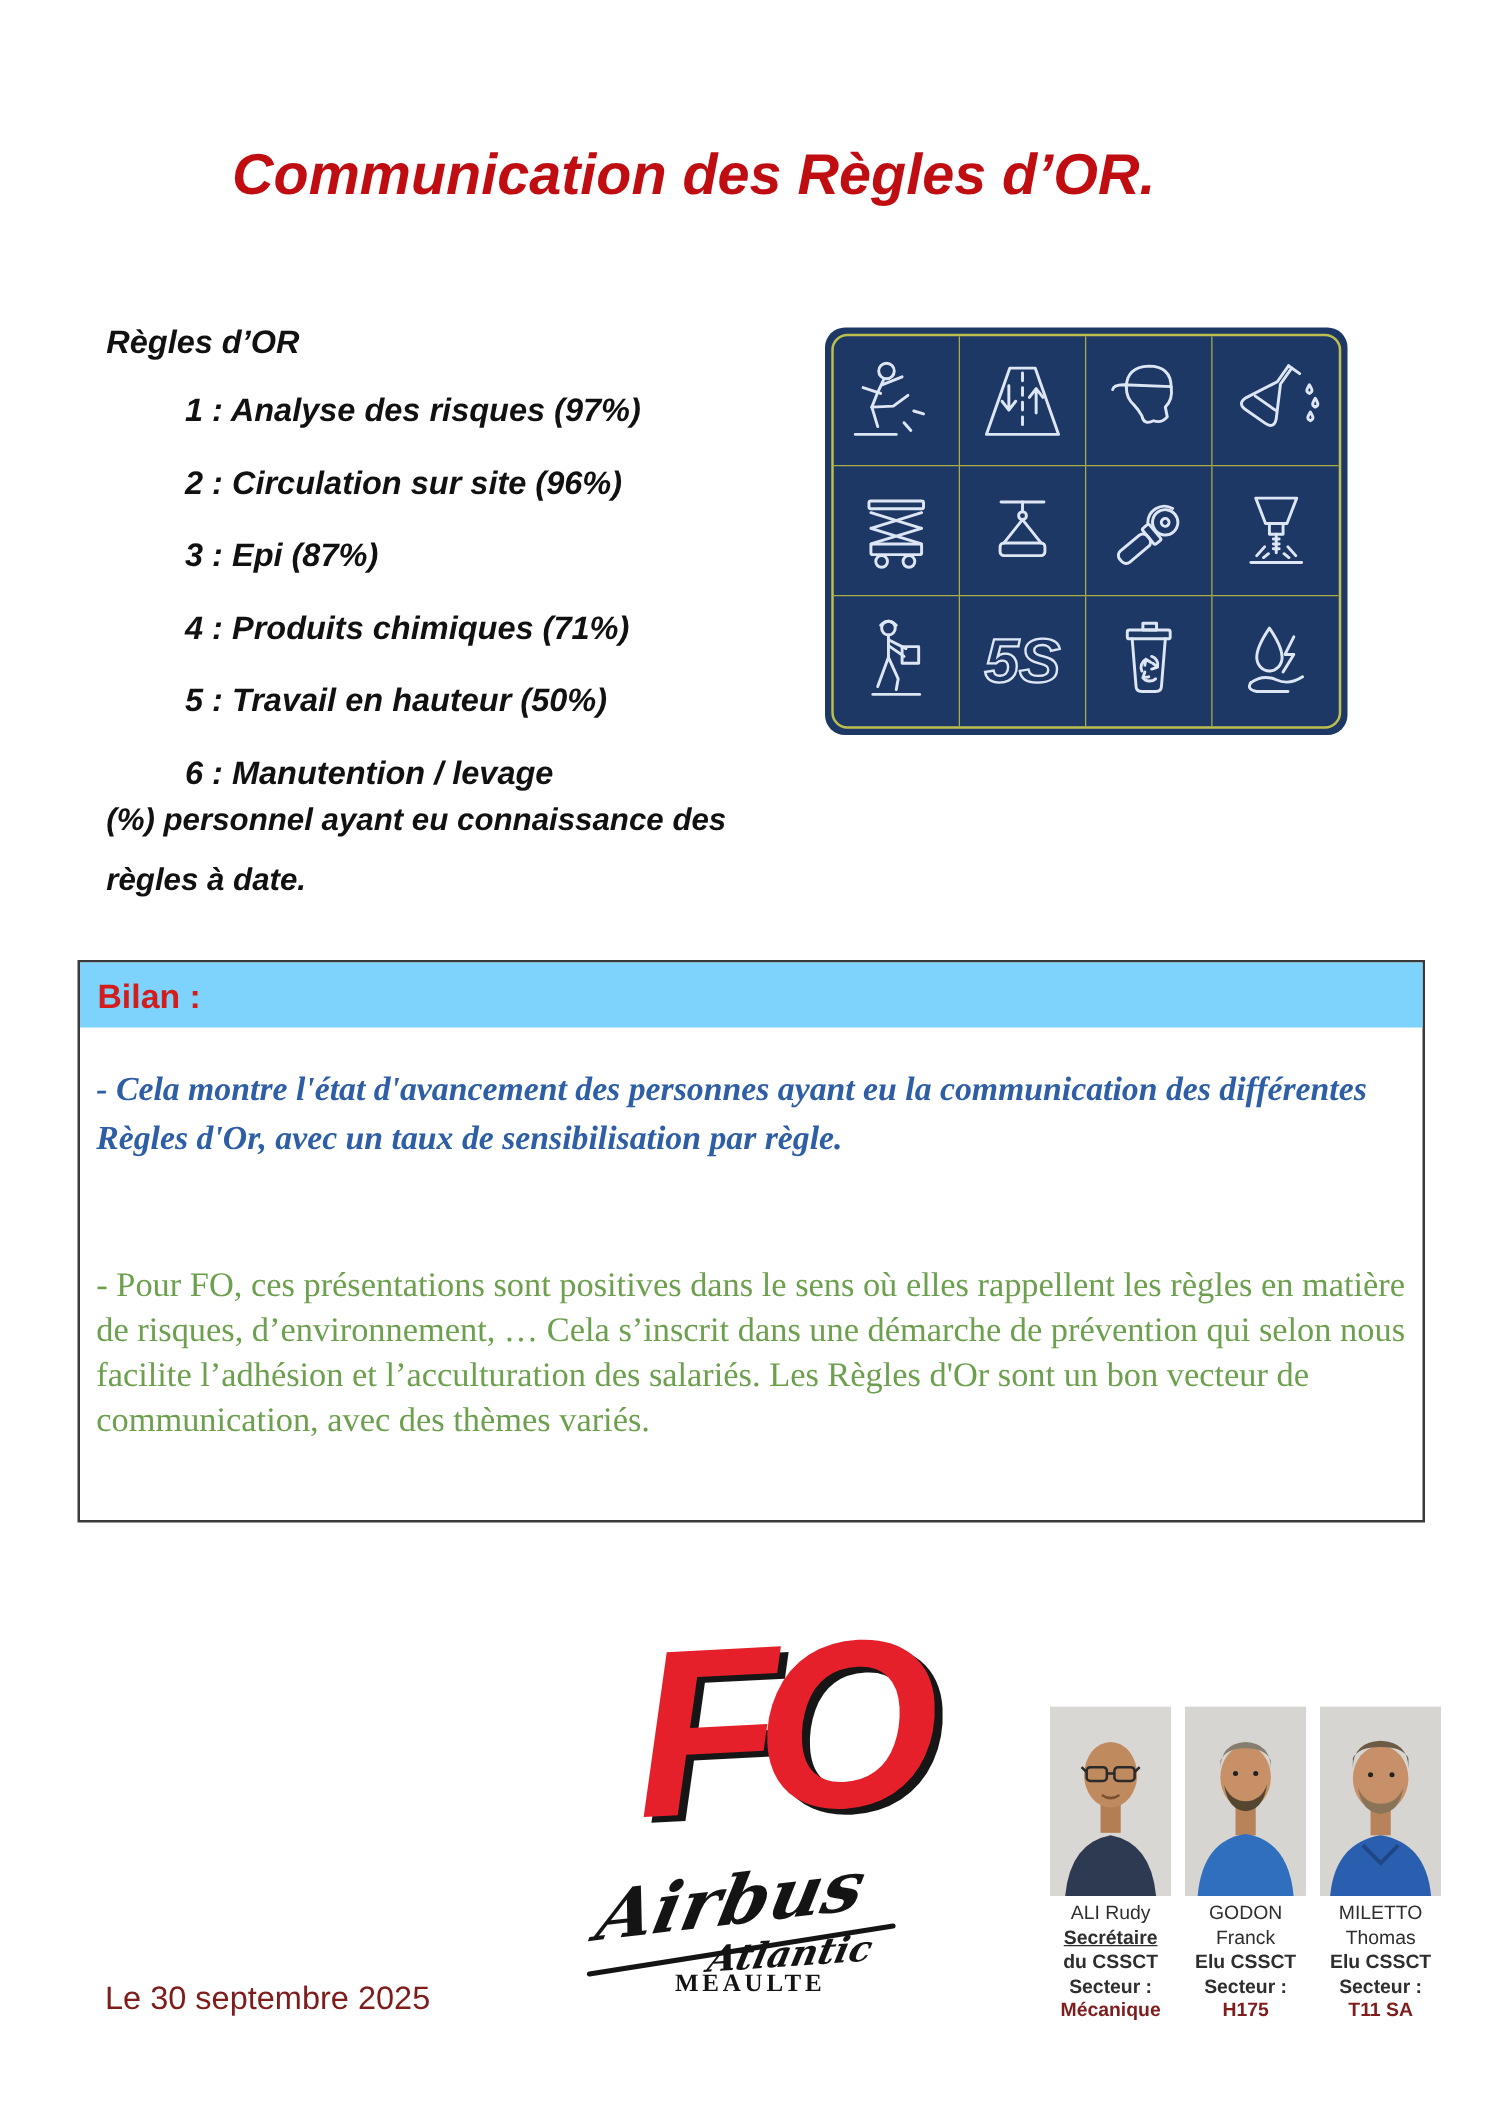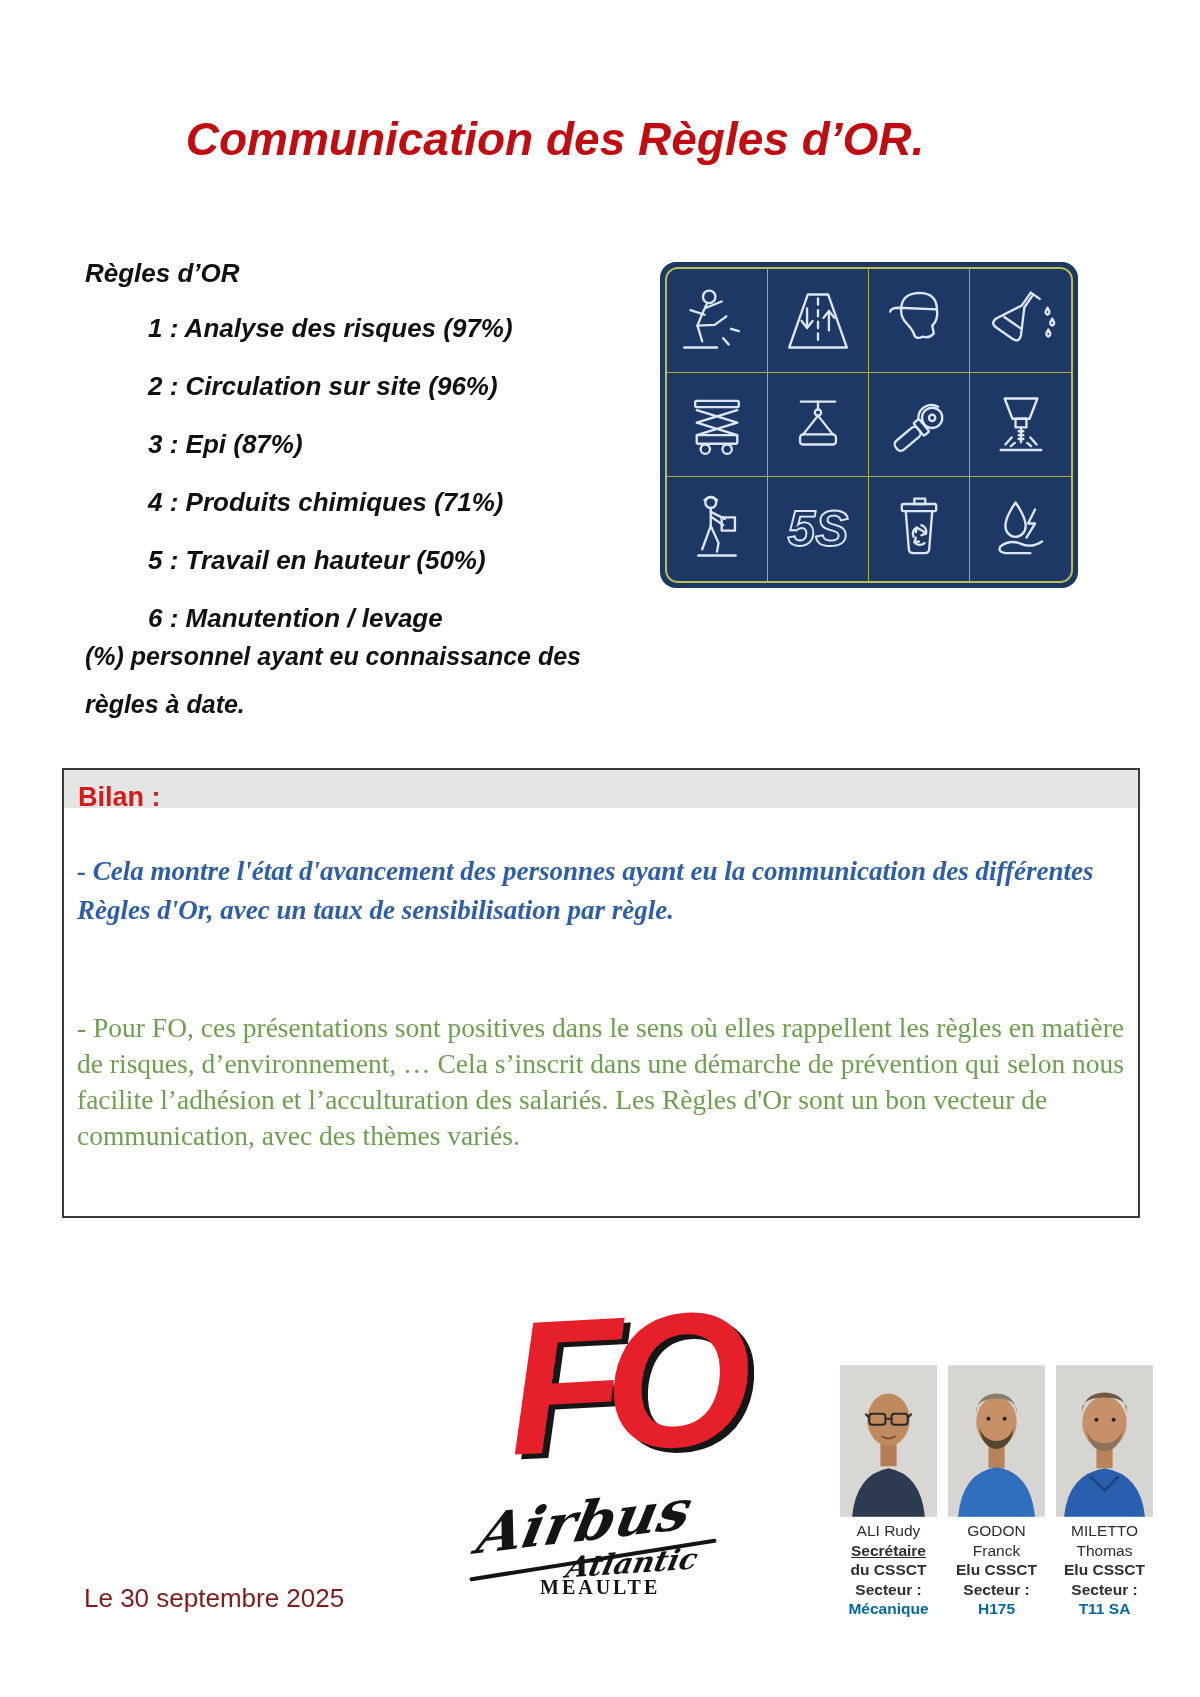--- a/index.html
+++ b/index.html
@@ -25,21 +25,21 @@
   .icon-cell{display:flex;align-items:center;justify-content:center;
              border-right:1.5px solid #a9ad45;border-bottom:1.5px solid #a9ad45;}
   .icon-cell:nth-child(4n){border-right:none;}
   .icon-cell:nth-child(n+9){border-bottom:none;}
   .icon-cell svg{width:78px;height:78px;}
   .icon-cell svg.big{width:92px;height:70px;}
 
   
   .report-box{position:absolute;left:62px;top:768px;width:1078px;height:450px;
               border:2px solid #3a3a3a;background:#fff;box-sizing:border-box;}
-  .band{position:absolute;left:0;right:0;height:38px;background:#e5e5e5;}
+  .band{position:absolute;left:0;right:0;height:52px;background:#7dd3fc;}
   .band-label{font-weight:bold;font-size:27px;color:#d41c1c;line-height:54px;padding-left:14px;}
   .band1{top:0;}
   .band2{top:172px;}
   .blue-para{position:absolute;left:13px;top:82px;width:1045px;
              font-family:"Liberation Serif",serif;font-style:italic;font-weight:bold;
              font-size:27px;line-height:39px;color:#2e5ea6;}
   .green-para{position:absolute;left:13px;top:240px;width:1050px;
               font-family:"Liberation Serif",serif;font-size:27.5px;line-height:36px;color:#6da04e;}
 
   
@@ -62,21 +62,21 @@
   .date{position:absolute;left:84px;top:1583px;font-size:26px;color:#7f1d1d;}
 
   
   .reps-row{position:absolute;left:840px;top:1365px;display:flex;gap:11px;}
   .rep-card{width:97px;}
   .rep-photo{width:97px;height:152px;display:block;}
   .rep-caption{margin-top:4px;text-align:center;font-size:15.5px;line-height:19.5px;color:#2e2e2e;}
   .cap-line{display:block;}
   .cap-bold{font-weight:bold;}
   .cap-bold-underline{font-weight:bold;text-decoration:underline;}
-  .cap-red{font-weight:bold;color:#0369a1;}
+  .cap-red{font-weight:bold;color:#7f1d1d;}
 </style>
 </head>
 <body>
 
 <div id="page">
 
   <div class="title">Communication des Règles d’OR.</div>
 
   <div class="rules">
     <div class="rules-heading">Règles d’OR</div>

